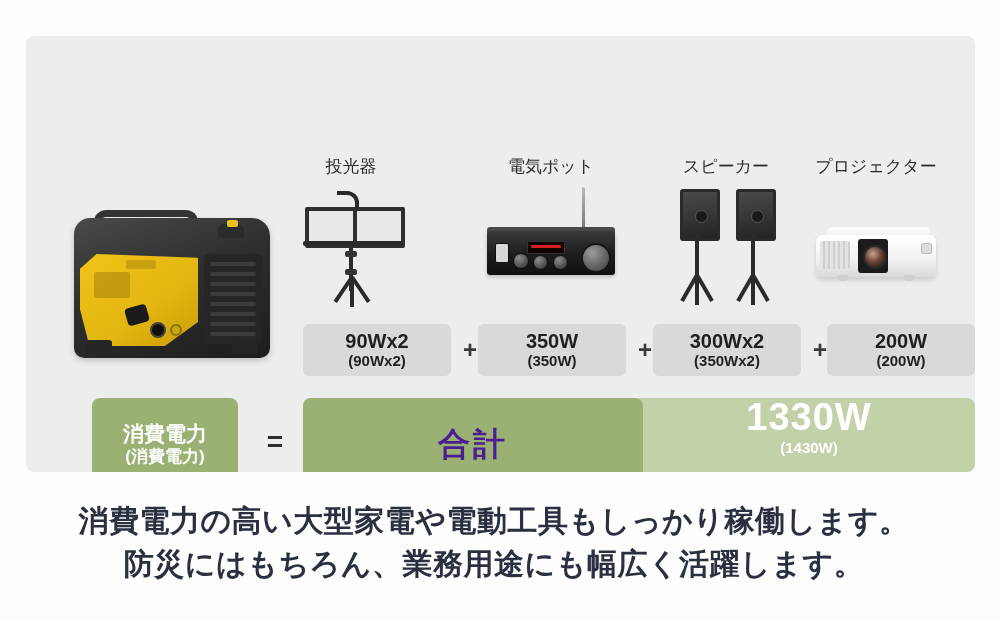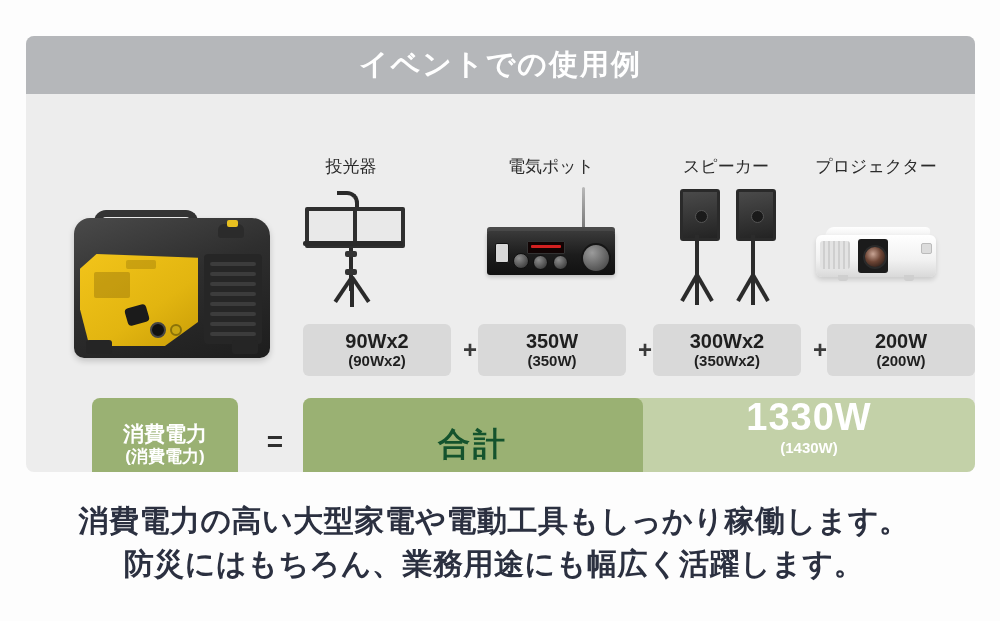--- a/index.html
+++ b/index.html
@@ -321,21 +321,21 @@
     top: 0;
     width: 340px;
     height: 93px;
     background: #9ab173;
     border-radius: 8px;
     display: flex;
     align-items: center;
     justify-content: center;
   }
   .total-label-text {
-    color: #14532d;
+    color: #4c1d95;
     font-size: 32px;
     font-weight: bold;
     letter-spacing: 3px;
   }
   .total-value {
     position: absolute;
     left: 340px;
     top: 0;
     right: 0;
     height: 93px;
@@ -361,23 +361,20 @@
     color: #2b3040;
     line-height: 1.42;
     letter-spacing: 0.5px;
   }
 </style>
 </head>
 <body>
 
 <div class="panel">
 
-  <div class="panel-header">
-    <div class="panel-header-title">イベントでの使用例</div>
-  </div>
 
   <div class="generator">
     <div class="gen-handle"></div>
     <div class="gen-body">
       <div class="gen-cap"></div>
       <div class="gen-cap-dot"></div>
       <div class="gen-face">
         <div class="gen-face-label"></div>
         <div class="gen-face-label2"></div>
       </div>

